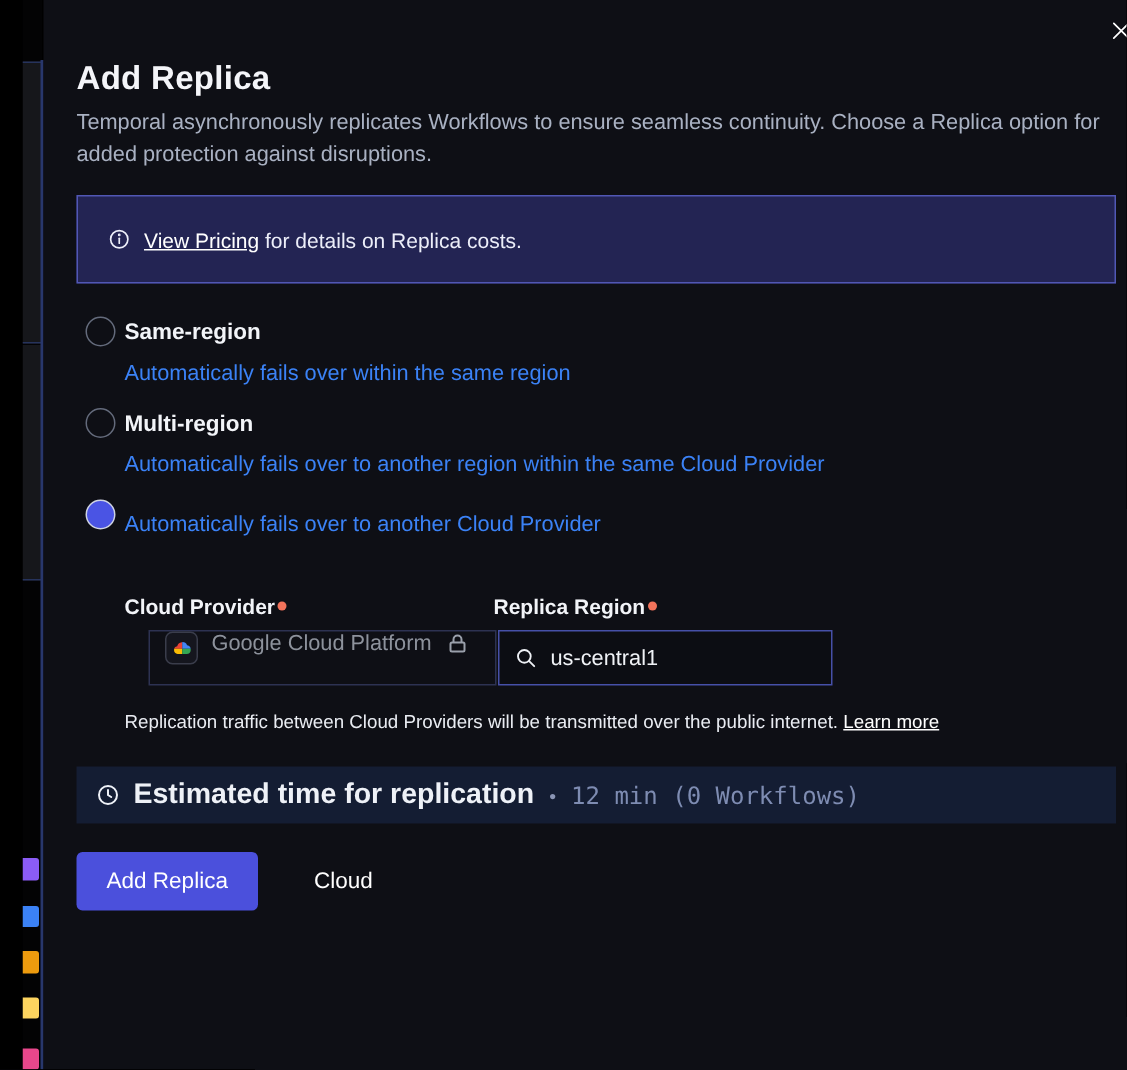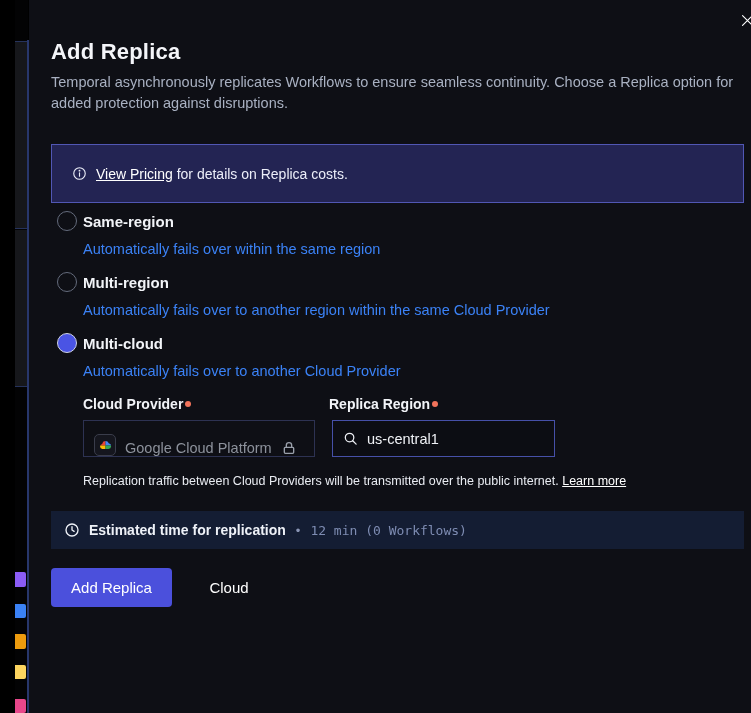--- a/index.html
+++ b/index.html
@@ -16,54 +16,54 @@
 
   
   .modal{position:absolute;left:14px;top:0;width:737px;height:713px;background:#0e0f15;}
 
   .close-btn{position:absolute;top:9px;right:8px;width:22px;height:22px;background:transparent;
              border:none;padding:0;cursor:pointer;display:flex;align-items:center;justify-content:center;}
 
   .title{position:absolute;left:22px;top:39px;font-size:22px;font-weight:700;color:#f4f5f9;letter-spacing:.2px;}
   .subtitle{position:absolute;left:22px;top:72px;width:694px;font-size:14.5px;line-height:21px;color:#a9b1c2;}
 
-  .pricing-banner{position:absolute;left:22px;top:144px;width:693px;height:59px;box-sizing:border-box;
+  .pricing-banner{position:absolute;left:22px;top:130px;width:693px;height:59px;box-sizing:border-box;
                   background:#232453;border:1.5px solid #5157b4;display:flex;align-items:center;
                   padding:0 20px;gap:9px;font-size:14px;color:#eceef9;}
   .pricing-link{color:#ffffff;text-decoration:underline;cursor:pointer;}
 
   .option{position:absolute;left:28px;display:flex;gap:6px;align-items:flex-start;justify-content:flex-end;}
   .radio{width:20px;height:20px;border-radius:50%;border:1.5px solid #646b7c;box-sizing:border-box;
          flex:none;background:transparent;cursor:pointer;}
   .option.selected .radio{background:#4a54e4;border-color:#ced3e3;}
   .option-label{font-size:15px;font-weight:700;color:#f2f4f8;line-height:20px;margin-top:1px;cursor:pointer;}
   .option-desc{font-size:14.5px;color:#3b82f6;line-height:20px;margin-top:7px;}
 
   .field-label{position:absolute;top:396px;display:flex;align-items:center;gap:2px;
                font-size:14px;font-weight:700;color:#f2f4f8;}
   .req-dot{width:6px;height:6px;border-radius:50%;background:#f2735b;display:inline-block;}
 
-  .cp-field{position:absolute;left:54px;top:420px;width:232px;height:37px;box-sizing:border-box;
-            border:1px solid #2d3252;display:flex;align-items:flex-end;padding:0 10px;gap:9px;background:transparent;}
+  .cp-field{position:absolute;left:70px;top:420px;width:232px;height:37px;box-sizing:border-box;
+            border:1px solid #2d3252;display:flex;align-items:flex-start;padding:0 10px;gap:9px;background:transparent;}
   .gcp-badge{width:22px;height:22px;border-radius:5px;background:#15161e;border:1px solid #3a3d4b;
              box-sizing:border-box;display:flex;align-items:center;justify-content:center;flex:none;}
   .cp-value{font-size:14.5px;color:#8d929c;white-space:nowrap;}
 
   .rr-field{position:absolute;left:303px;top:420px;width:223px;height:37px;box-sizing:border-box;
             border:1px solid #4650a8;display:flex;align-items:center;padding:4px 10px;gap:9px;background:#0c0d13;}
   .rr-value{font-size:14.5px;color:#f0f2f6;white-space:nowrap;}
 
   .note{position:absolute;left:54px;top:474px;font-size:12.5px;color:#e9ecf2;white-space:nowrap;}
   .note-link{color:#ffffff;text-decoration:underline;cursor:pointer;}
 
   .estimate{position:absolute;left:22px;top:511px;width:693px;height:38px;box-sizing:border-box;
             background:#141d33;display:flex;align-items:center;padding:0 13px;gap:9px;}
-  .est-label{font-size:14px;font-weight:700;color:#eef1f7;}
+  .est-label{font-size:19px;font-weight:700;color:#eef1f7;}
   .est-sep{font-size:13px;color:#8a95b5;margin:0 1px;}
-  .est-value{font-family:"DejaVu Sans Mono",monospace;font-size:13px;color:#7e8cb2;text-align:right;}
+  .est-value{font-family:"DejaVu Sans Mono",monospace;font-size:16px;color:#7e8cb2;text-align:right;}
 
   .btn-primary{position:absolute;left:22px;top:568px;width:121px;height:39px;background:#4b50dc;
                border:none;border-radius:4px;color:#ffffff;font-size:15px;font-weight:500;
                font-family:"Liberation Sans",sans-serif;cursor:pointer;
                display:flex;align-items:center;justify-content:center;}
   .btn-cancel{position:absolute;left:162px;top:568px;width:76px;height:39px;background:transparent;border:none;
               color:#ffffff;font-size:15px;font-weight:500;font-family:"Liberation Sans",sans-serif;cursor:pointer;
               display:flex;align-items:center;justify-content:center;}
 
   svg{display:block;}
@@ -122,21 +122,20 @@
       <div class="radio"></div>
       <div>
         <div class="option-label">Multi-region</div>
         <div class="option-desc">Automatically fails over to another region within the same Cloud Provider</div>
       </div>
     </div>
 
     <div class="option selected" style="top:333px">
       <div class="radio"></div>
       <div>
-        <div class="option-label">Multi-cloud</div>
         <div class="option-desc">Automatically fails over to another Cloud Provider</div>
       </div>
     </div>
 
     <div class="field-label" style="left:54px">
       <span>Cloud Provider</span>
       <span class="req-dot"></span>
     </div>
     <div class="field-label" style="left:300px">
       <span>Replica Region</span>

